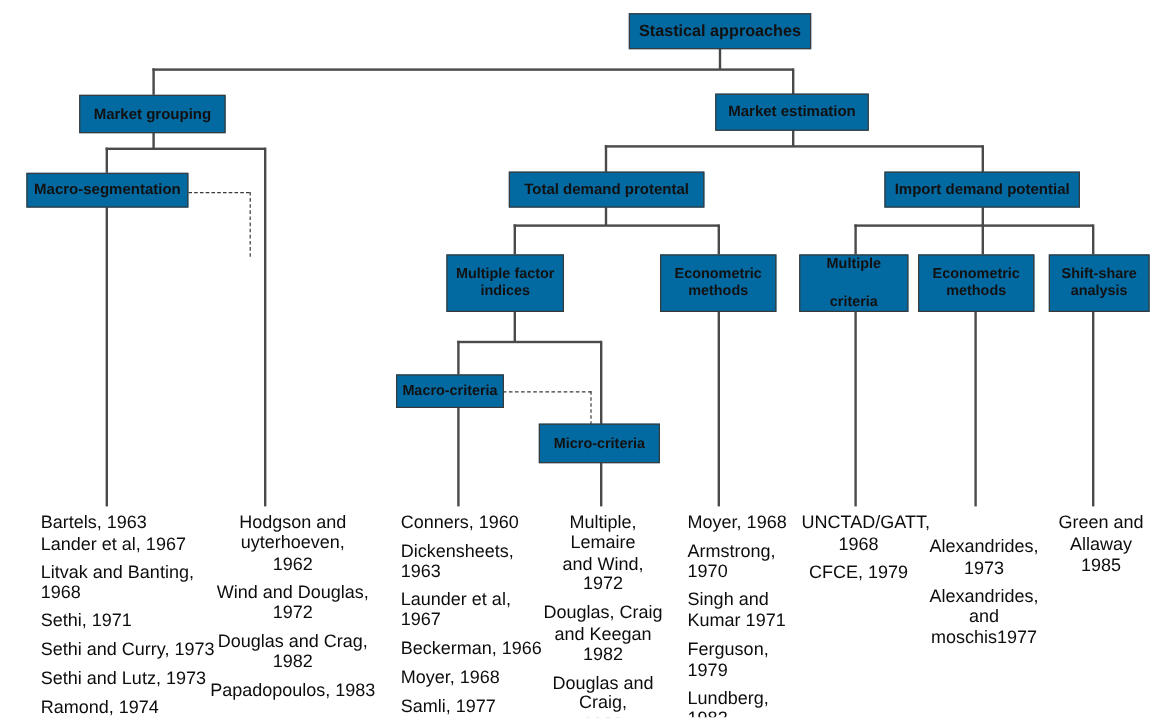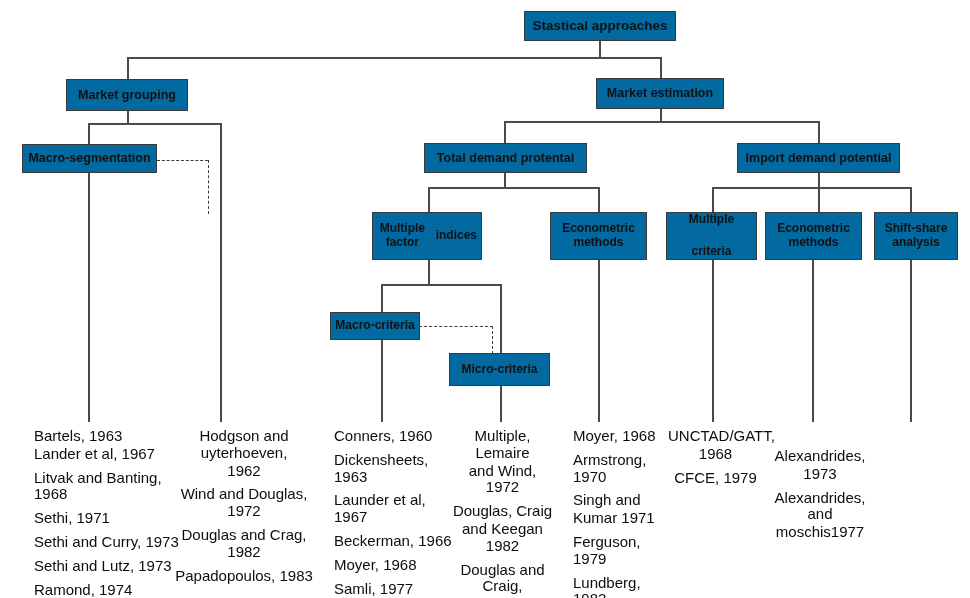--- a/index.html
+++ b/index.html
@@ -149,21 +149,21 @@
 
 
   <div class="node n-l3" style="left:424px; top:143px; width:163px; height:30px;">
     <span>Total demand protental</span>
   </div>
 
   <div class="node n-l3" style="left:737px; top:143px; width:163px; height:30px;">
     <span>Import demand potential</span>
   </div>
 
-  <div class="node n-l4" style="left:372px; top:212px; width:110px; height:48px; flex-direction:row; justify-content:center;">
+  <div class="node n-l4" style="left:372px; top:212px; width:98px; height:48px; flex-direction:column; justify-content:center;">
     <span>Multiple factor</span>
     <span>indices</span>
   </div>
 
   <div class="node n-l4" style="left:550px; top:212px; width:97px; height:48px; flex-direction:column; justify-content:center;">
     <span>Econometric</span>
     <span>methods</span>
   </div>
 
   <div class="node n-l4" style="left:666px; top:212px; width:91px; height:48px; flex-direction:column; justify-content:space-between;">
@@ -299,14 +299,21 @@
       <div class="grp">
         <div>Alexandrides,</div>
         <div class="ln2">1973</div>
       </div>
       <div class="grp">
         <div>Alexandrides, and</div>
         <div class="ln2">moschis1977</div>
       </div>
     </div>
 
+  <div class="refcol align-center" style="left:875px; top:428px; width:85px;">
+      <div class="grp">
+        <div>Green and</div>
+        <div class="ln2">Allaway</div>
+        <div class="ln2">1985</div>
+      </div>
+    </div>
 
 </div>
 
 </body></html>

